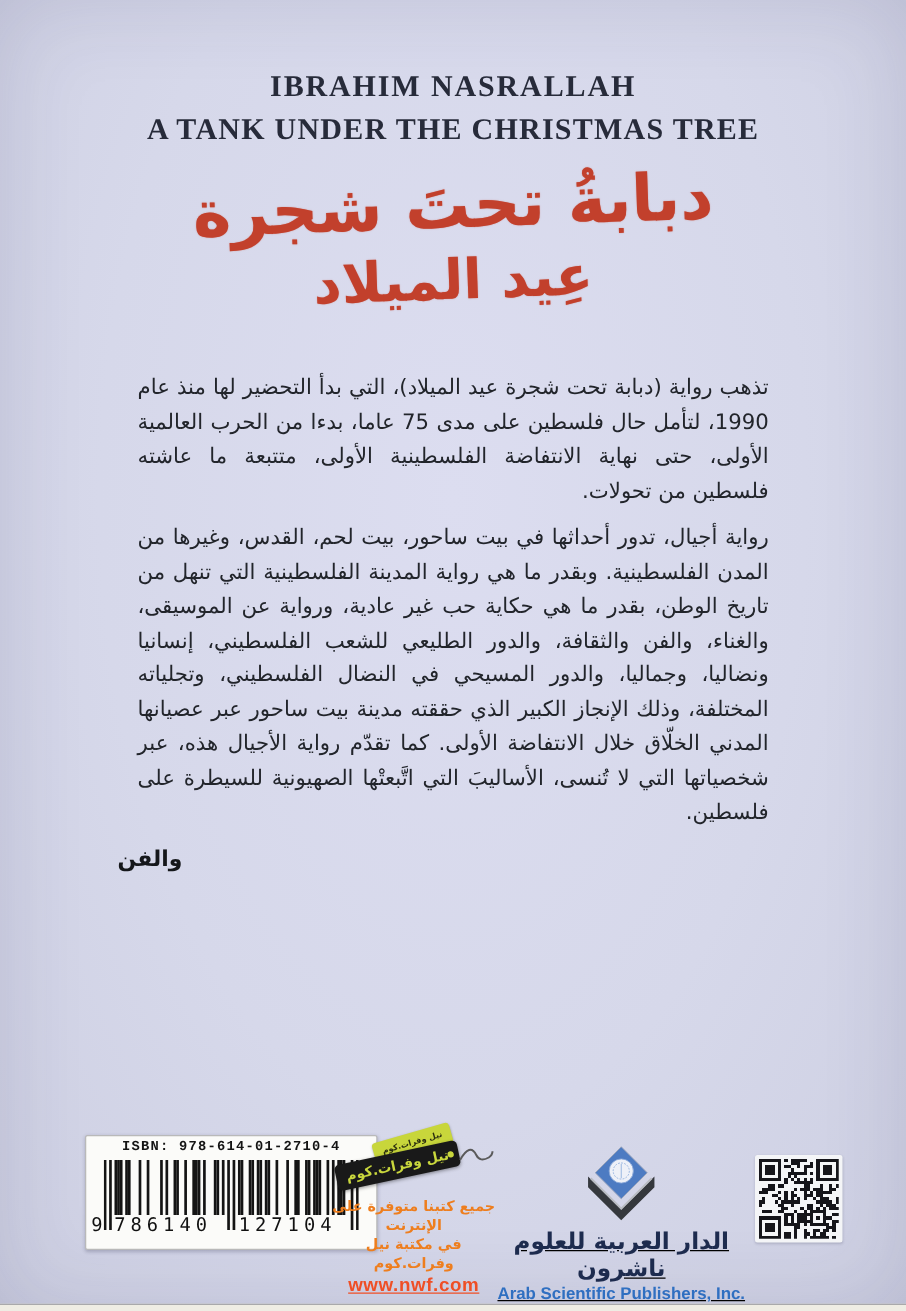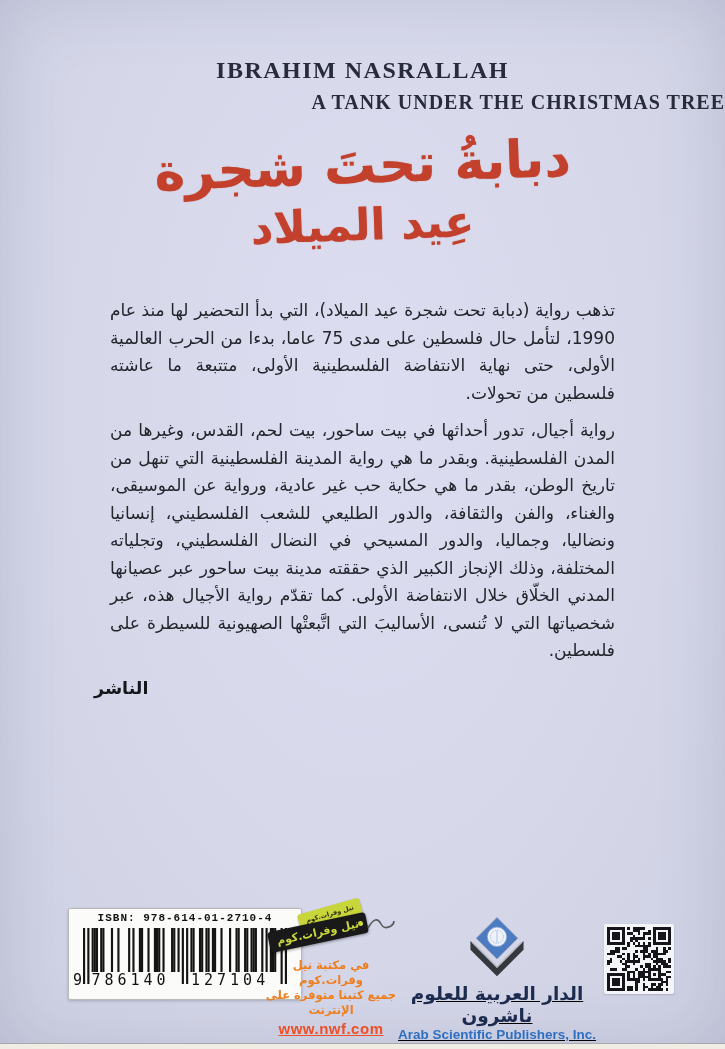--- a/index.html
+++ b/index.html
@@ -6,21 +6,21 @@
   .cover{
     position:relative;width:725px;height:1049px;overflow:hidden;
     background:radial-gradient(ellipse at 50% 38%, #dcddf0 0%, #d6d8ea 55%, #cdcfe2 100%);
     box-shadow:inset 0 0 70px rgba(50,50,90,.14);
     font-family:"DejaVu Sans",sans-serif;
   }
   
   .latin-title{position:absolute;top:57px;left:0;right:0;text-align:center;
     font-family:"Liberation Serif","DejaVu Serif",serif;color:#272b3a;font-weight:bold;}
   .author{font-size:24px;letter-spacing:1.5px;}
-  .title-en{font-size:20px;letter-spacing:1px;margin-top:7px;text-align:right;}
+  .title-en{font-size:24px;letter-spacing:1px;margin-top:7px;}
   
   .ar-title{position:absolute;top:132px;left:0;right:0;text-align:center;
     color:#c2402c;direction:rtl;font-weight:bold;
     text-shadow:0 0 1px rgba(194,64,44,.55);}
   .ar-line1{font-size:52px;line-height:66px;transform:rotate(-2deg);}
   .ar-line2{font-size:44px;line-height:58px;transform:rotate(-2deg);margin-top:-2px;}
   
   .synopsis{position:absolute;top:297px;left:94px;width:537px;direction:rtl;
     color:#22252b;font-size:17px;line-height:27.5px;text-align:justify;}
   .synopsis p{margin:0 16px 10px;}
@@ -79,21 +79,21 @@
   </div>
 
   <div class="ar-title">
     <div class="ar-line1">دبابةُ تحتَ شجرة</div>
     <div class="ar-line2">عِيد الميلاد</div>
   </div>
 
   <div class="synopsis">
     <p>تذهب رواية (دبابة تحت شجرة عيد الميلاد)، التي بدأ التحضير لها منذ عام 1990، لتأمل حال فلسطين على مدى 75 عاما، بدءا من الحرب العالمية الأولى، حتى نهاية الانتفاضة الفلسطينية الأولى، متتبعة ما عاشته فلسطين من تحولات.</p>
     <p>رواية أجيال، تدور أحداثها في بيت ساحور، بيت لحم، القدس، وغيرها من المدن الفلسطينية. وبقدر ما هي رواية المدينة الفلسطينية التي تنهل من تاريخ الوطن، بقدر ما هي حكاية حب غير عادية، ورواية عن الموسيقى، والغناء، والفن والثقافة، والدور الطليعي للشعب الفلسطيني، إنسانيا ونضاليا، وجماليا، والدور المسيحي في النضال الفلسطيني، وتجلياته المختلفة، وذلك الإنجاز الكبير الذي حققته مدينة بيت ساحور عبر عصيانها المدني الخلّاق خلال الانتفاضة الأولى. كما تقدّم رواية الأجيال هذه، عبر شخصياتها التي لا تُنسى، الأساليبَ التي اتَّبعتْها الصهيونية للسيطرة على فلسطين.</p>
-    <div class="signature">الناشر</div>
+    <div class="signature">والفن</div>
   </div>
 
   <div class="barcode-box">
     <div class="isbn-label">ISBN: 978-614-01-2710-4</div>
     <svg class="bars" id="bars" viewBox="0 0 95 56" preserveAspectRatio="none">
         <rect x="0" y="0" width="1" height="56"></rect>
         <rect x="2" y="0" width="1" height="56"></rect>
         <rect x="4" y="0" width="1" height="44"></rect>
         <rect x="5" y="0" width="1" height="44"></rect>
         <rect x="6" y="0" width="1" height="44"></rect>
@@ -150,22 +150,22 @@
       <div class="tag-green">
         <span>نيل وفرات.كوم</span>
       </div>
       <div class="tag-black">
         <span>نيل وفرات.كوم</span>
       </div>
       <svg class="tag-string" viewBox="0 0 30 22">
         <path d="M2,14 q8,-14 13,-4 q3,6 10,2 q3,-2 3,-5" fill="none" stroke="#5a5a5a" stroke-width="1.6"></path>
       </svg>
     </div>
+    <div class="nwf-line">جميع كتبنا متوفرة على الإنترنت</div>
     <div class="nwf-line">في مكتبة نيل وفرات.كوم</div>
-    <div class="nwf-line">جميع كتبنا متوفرة على الإنترنت</div>
     <div class="nwf-url">www.nwf.com</div>
   </div>
 
   <div class="asp">
     <svg class="asp-logo" viewBox="0 0 100 92">
       <polygon points="50,2 79,31 50,60 21,31" fill="#4d7bc2" stroke="#9aa3b8" stroke-width="1"></polygon>
       <circle cx="50" cy="29" r="13.5" fill="#eef1f8" stroke="#86a6d8" stroke-width="1"></circle>
       <circle cx="50" cy="29" r="9" fill="none" stroke="#8fb0dd" stroke-width="1" stroke-dasharray="2,1.5"></circle>
       <line x1="50" y1="21" x2="50" y2="37" stroke="#8fb0dd" stroke-width="1"></line>
       <polygon points="13,35 50,72 87,35 87,47 50,84 13,47" fill="#35383d"></polygon>

